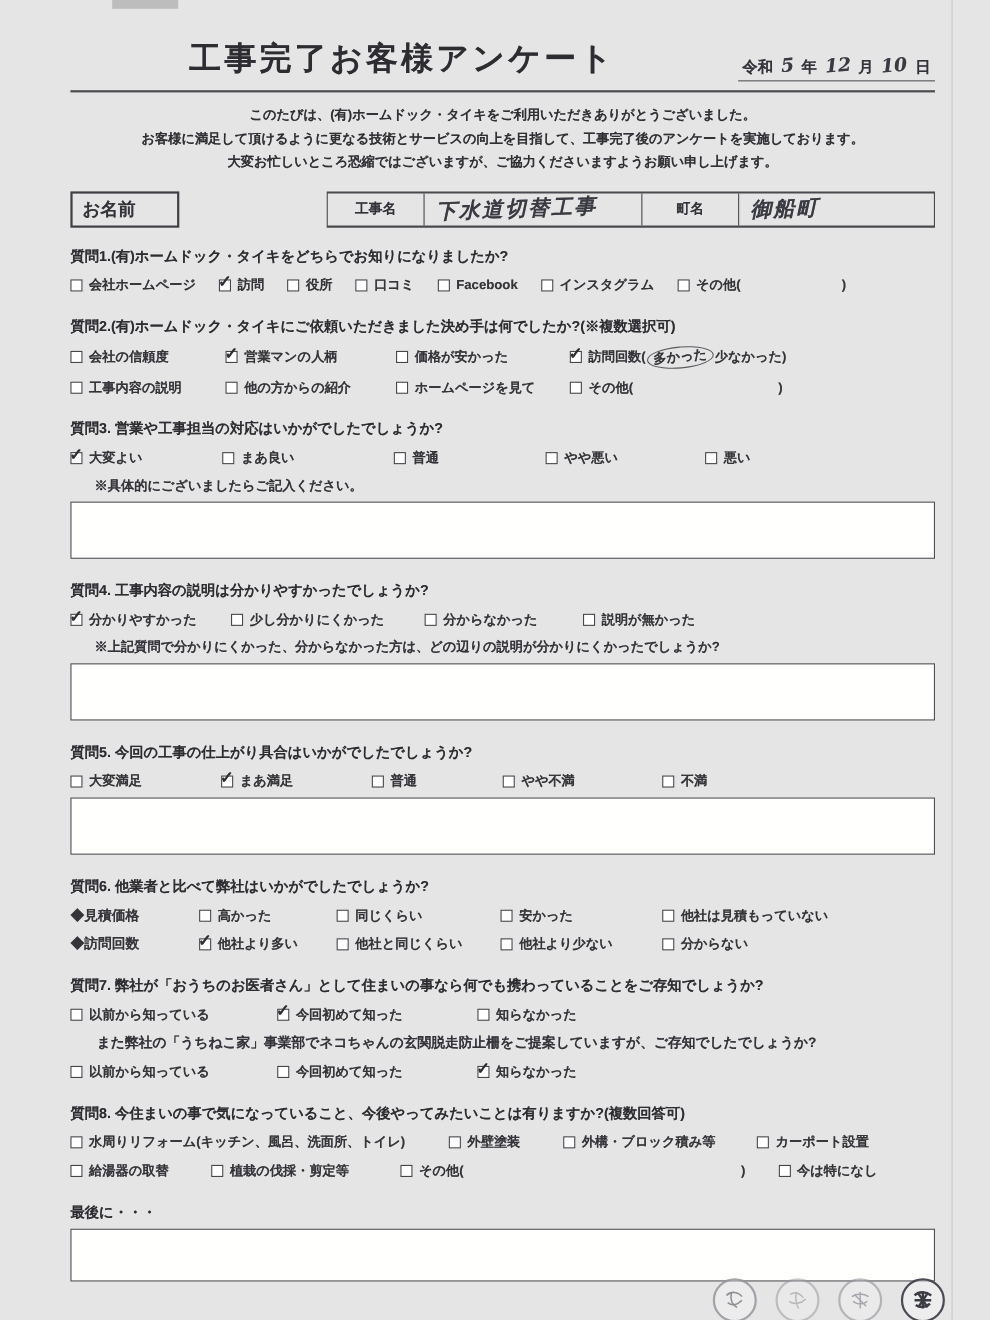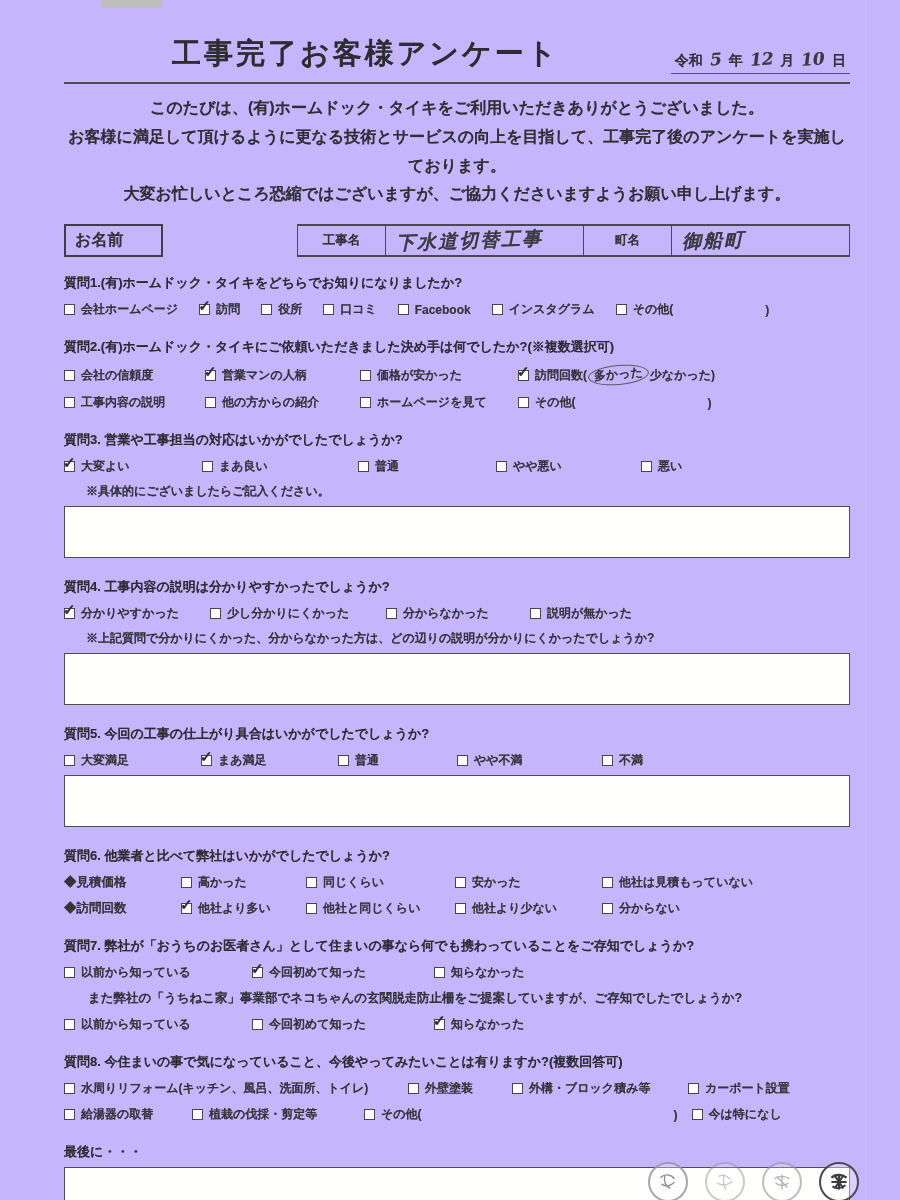--- a/index.html
+++ b/index.html
@@ -1,33 +1,33 @@
 <!DOCTYPE html>
 <html><head>
 <meta charset="utf-8">
 <style>
   * { margin:0; padding:0; box-sizing:border-box; }
   html,body { width:900px; height:1200px; }
   body { background:#fbfbfb; font-family:"Liberation Sans",sans-serif; }
-  .page { position:relative; width:900px; height:1200px; background:#c4b5fd; overflow:hidden;
+  .page { position:relative; width:900px; height:1200px; background:#e5e5e5; overflow:hidden;
           color:#33333a; text-shadow:0 0 .5px rgba(70,70,75,.55); }
   .scan-edge-right { position:absolute; top:0; right:34px; width:1px; height:100%; background:#c9c9c9; }
   .scan-strip { position:absolute; top:0; left:102px; width:60px; height:8px; background:#bdbdbd; }
   .content { position:absolute; left:64px; right:50px; top:34px; }
 
   
   .header { display:flex; align-items:flex-end; border-bottom:2px solid #4c4c50; padding-bottom:8px; }
   .title { font-size:29px; font-weight:bold; letter-spacing:3px; color:#2c2c31; margin-left:108px; }
   .date { margin-left:auto; font-size:14px; font-weight:bold; border-bottom:1.5px solid #55555a;
           padding:0 4px 3px 4px; display:flex; align-items:baseline; gap:7px; }
   .hand { font-family:"DejaVu Serif",serif; font-style:italic; font-weight:bold; color:#3a3a42; }
   .date .hand { font-size:17px; transform:rotate(-4deg); display:inline-block; }
 
   
-  .intro { text-align:center; margin-top:10px; font-size:16px; font-weight:bold; line-height:1.8; color:#2f2f34; }
+  .intro { text-align:center; margin-top:10px; font-size:12px; font-weight:bold; line-height:1.8; color:#2f2f34; }
 
   
   .fields { margin-top:15px; display:flex; align-items:stretch; height:33px; }
   .name-box { border:2px solid #3e3e44; width:99px; display:flex; align-items:center;
               padding-left:9px; font-size:16px; font-weight:bold; }
   .fields-spacer { width:134px; }
   .work-table { display:flex; border-top:2px solid #4a4a4e; border-bottom:2px solid #4a4a4e;
                 border-left:1px solid #4a4a4e; border-right:1px solid #4a4a4e; flex:1; }
   .work-table .cell { display:flex; align-items:center; border-right:1px solid #4a4a4e; }
   .work-table .cell:last-child { border-right:none; }
@@ -381,21 +381,21 @@
         <label class="opt" style="width:170px">
             <span class="cb"></span>
             <span>植栽の伐採・剪定等</span>
           </label>
         <label class="opt">
             <span class="cb"></span>
             <span>その他(</span>
             <span class="paren-gap-lg"></span>
             <span>)</span>
           </label>
-        <label class="opt" style="margin-left:12px">
+        <label class="opt" style="margin-left:28px">
             <span class="cb"></span>
             <span>今は特になし</span>
           </label>
       </div>
     </div>
 
     <div class="q mt-q-lg">
       <div class="q-head">最後に・・・</div>
       <div class="comment-box" style="height:48px"></div>
     </div>

